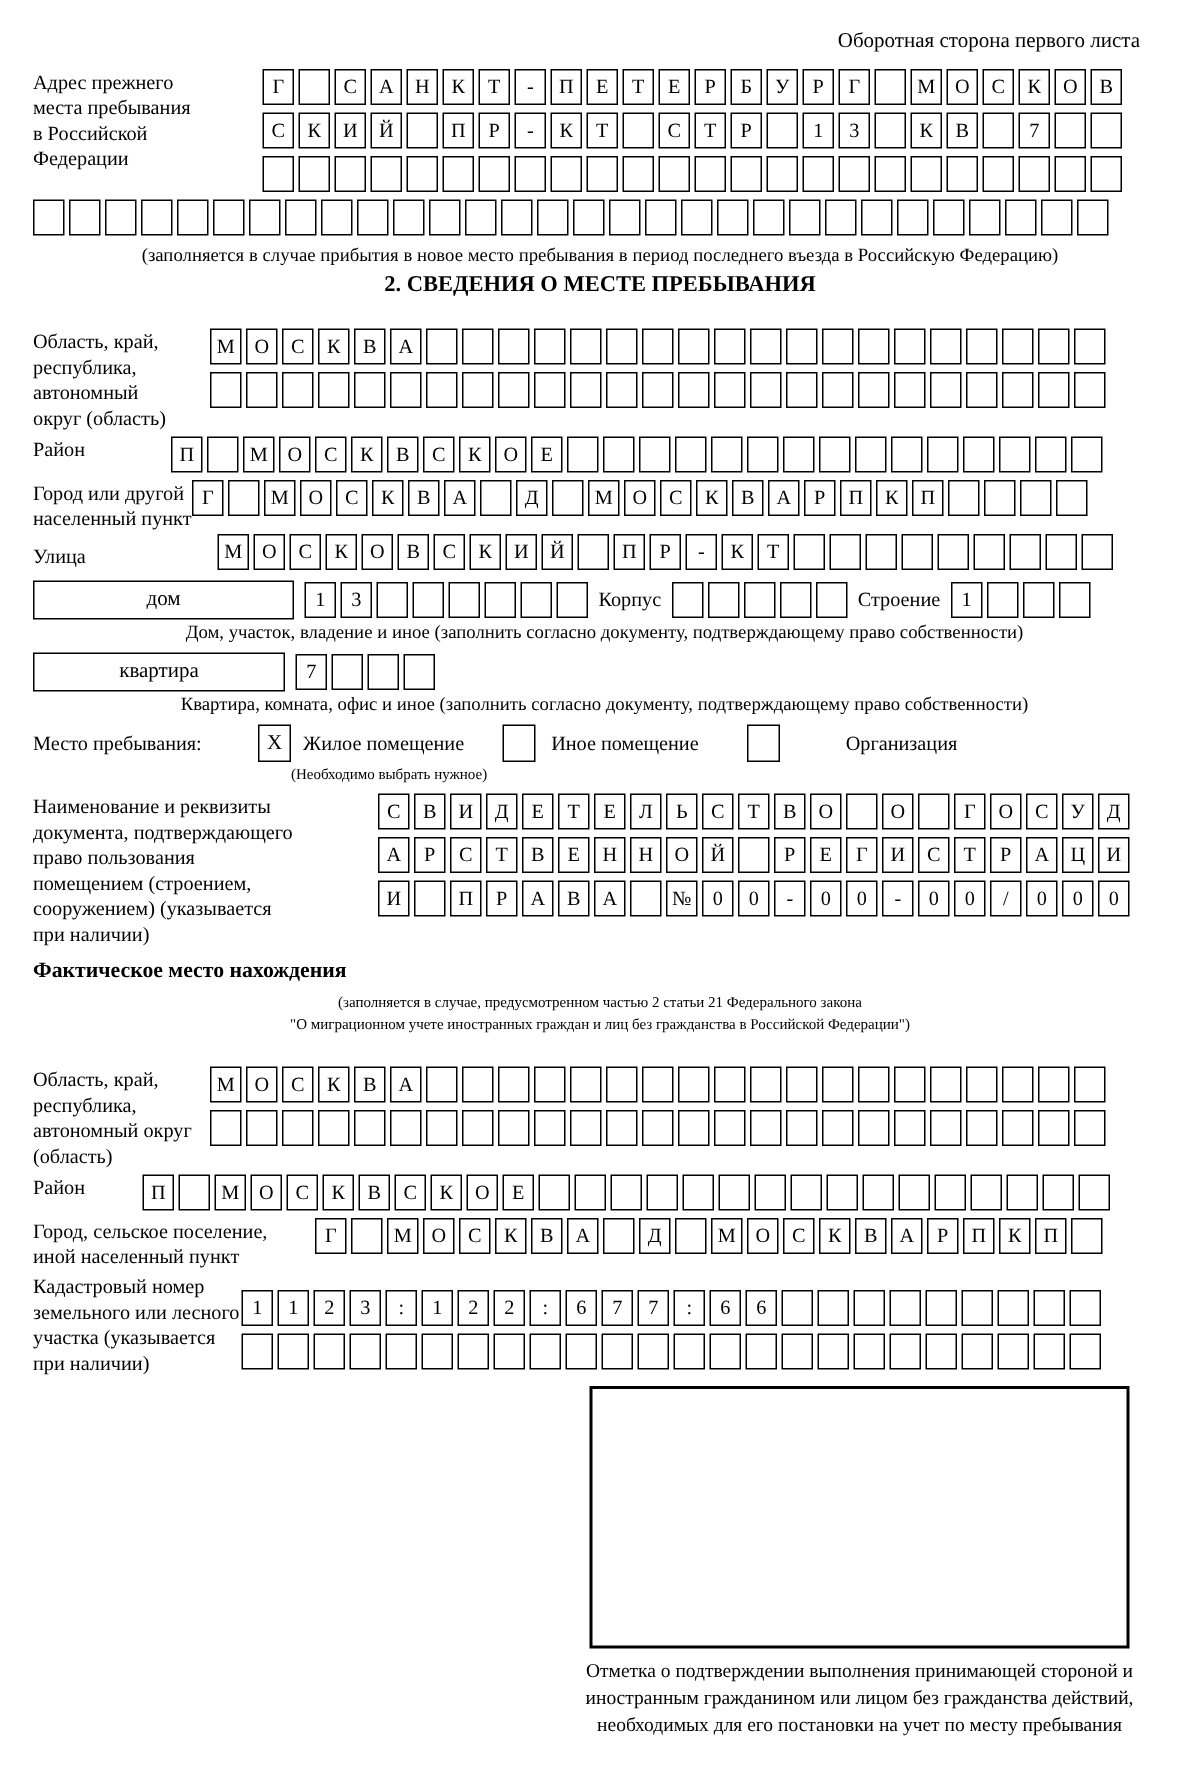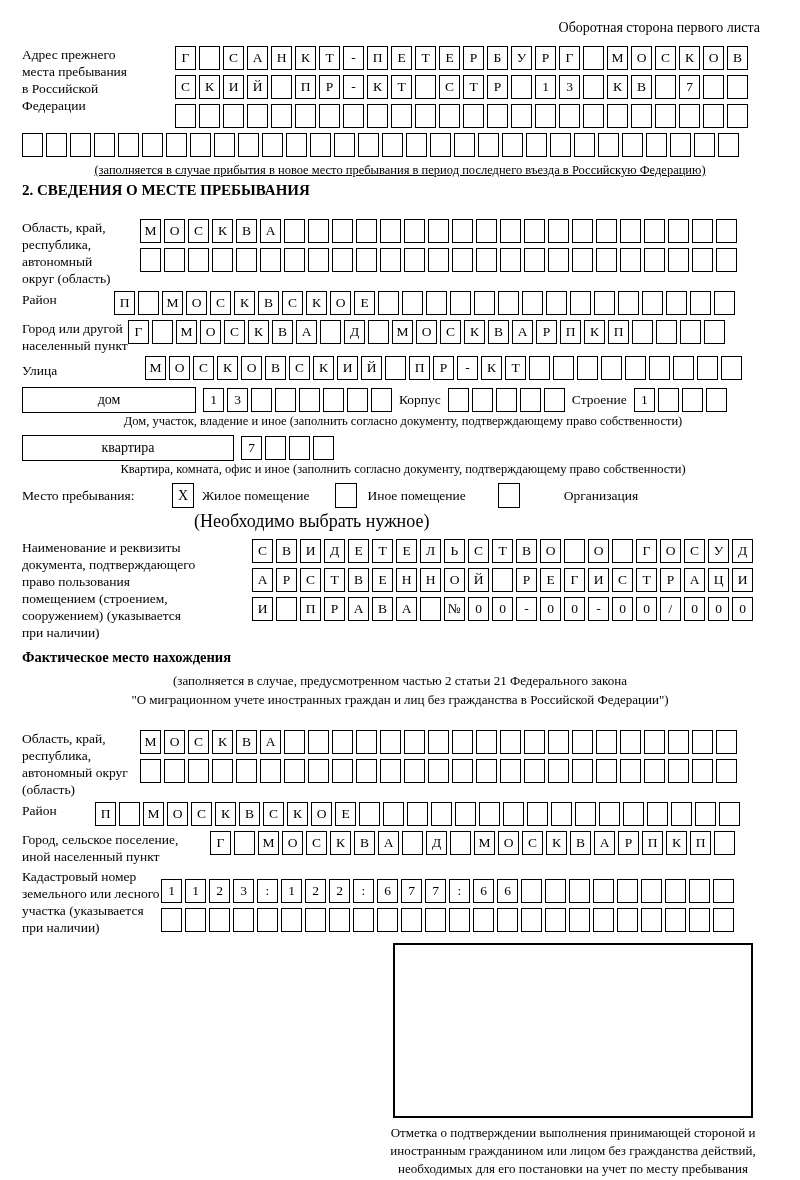--- a/index.html
+++ b/index.html
@@ -13,35 +13,35 @@
   .flabel{font-size:13.5px;line-height:1.26;white-space:pre-line;flex:0 0 auto;}
   .rows{display:flex;flex-direction:column;}
   .cells{display:flex;margin-bottom:5px;}
   .cell{
     width:21px;height:24px;border:1.6px solid #000;box-sizing:border-box;
     margin-right:3px;display:flex;align-items:center;justify-content:center;
     font-size:13.5px;flex:0 0 auto;background:#fff;
   }
   .w153{width:153px}.w118{width:118px}.w92{width:92px}.w106{width:106px}
   .w123{width:123px}.w230{width:230px}.w73{width:73px}.w188{width:188px}.w139{width:139px}
-  .note{font-size:12.5px;line-height:1.3;text-decoration:underline;}
+  .note{font-size:12.5px;line-height:1.3;}
   .center{text-align:center;}
-  .sec-title{font-weight:bold;font-size:15px;margin:4px 0 8px 0;}
+  .sec-title{font-weight:bold;font-size:15px;text-align:center;margin:4px 0 8px 0;}
   .fact-title{font-weight:bold;font-size:14.5px;margin:8px 0 6px 0;}
-  .subtext{font-size:13px;text-align:center;line-height:1.45;}
+  .subtext{font-size:10px;text-align:center;line-height:1.45;}
   .house-row{display:flex;align-items:center;margin-top:2px;}
   .wide-box{height:26px;border:1.8px solid #000;box-sizing:border-box;
     display:flex;align-items:center;justify-content:center;font-size:14px;
     margin-right:7px;flex:0 0 auto;}
   .inline-label{font-size:13.5px;margin:0 7px 0 4px;flex:0 0 auto;}
   .house-row .cells{margin-bottom:0;}
   .res-row{display:flex;align-items:center;font-size:13.5px;margin-top:6px;}
   .checkbox{width:22px;height:25px;border:1.8px solid #000;box-sizing:border-box;
     display:flex;align-items:center;justify-content:center;font-size:14px;flex:0 0 auto;}
-  .res-note{font-size:18px;margin:3px 0 7px 172px;}
+  .res-note{font-size:10px;margin:3px 0 7px 172px;}
   .prop-note{font-size:12.5px;margin:1px 0 6px 6px;text-align:center;}
   .stamp-box{width:360px;height:175px;border:2px solid #000;box-sizing:border-box;
     margin-left:371px;margin-top:6px;background:#fff;}
   .stamp-caption{width:382px;margin-left:360px;text-align:center;font-size:13px;
     line-height:1.38;margin-top:6px;}
   .mb4{margin-bottom:4px;margin-top:20px;}.mt2{margin-top:2px;align-items:center;}
 </style>
 </head>
 <body>
 
@@ -353,21 +353,21 @@
     <div class="cells">
         <div class="cell">1</div>
         <div class="cell"></div>
         <div class="cell"></div>
         <div class="cell"></div>
       </div>
   </div>
   <div class="prop-note">Дом, участок, владение и иное (заполнить согласно документу, подтверждающему право собственности)</div>
 
   <div class="house-row">
-    <div class="wide-box" style="width:212px">квартира</div>
+    <div class="wide-box" style="width:168px">квартира</div>
     <div class="cells">
         <div class="cell">7</div>
         <div class="cell"></div>
         <div class="cell"></div>
         <div class="cell"></div>
       </div>
   </div>
   <div class="prop-note">Квартира, комната, офис и иное (заполнить согласно документу, подтверждающему право собственности)</div>
 
   <div class="res-row">

